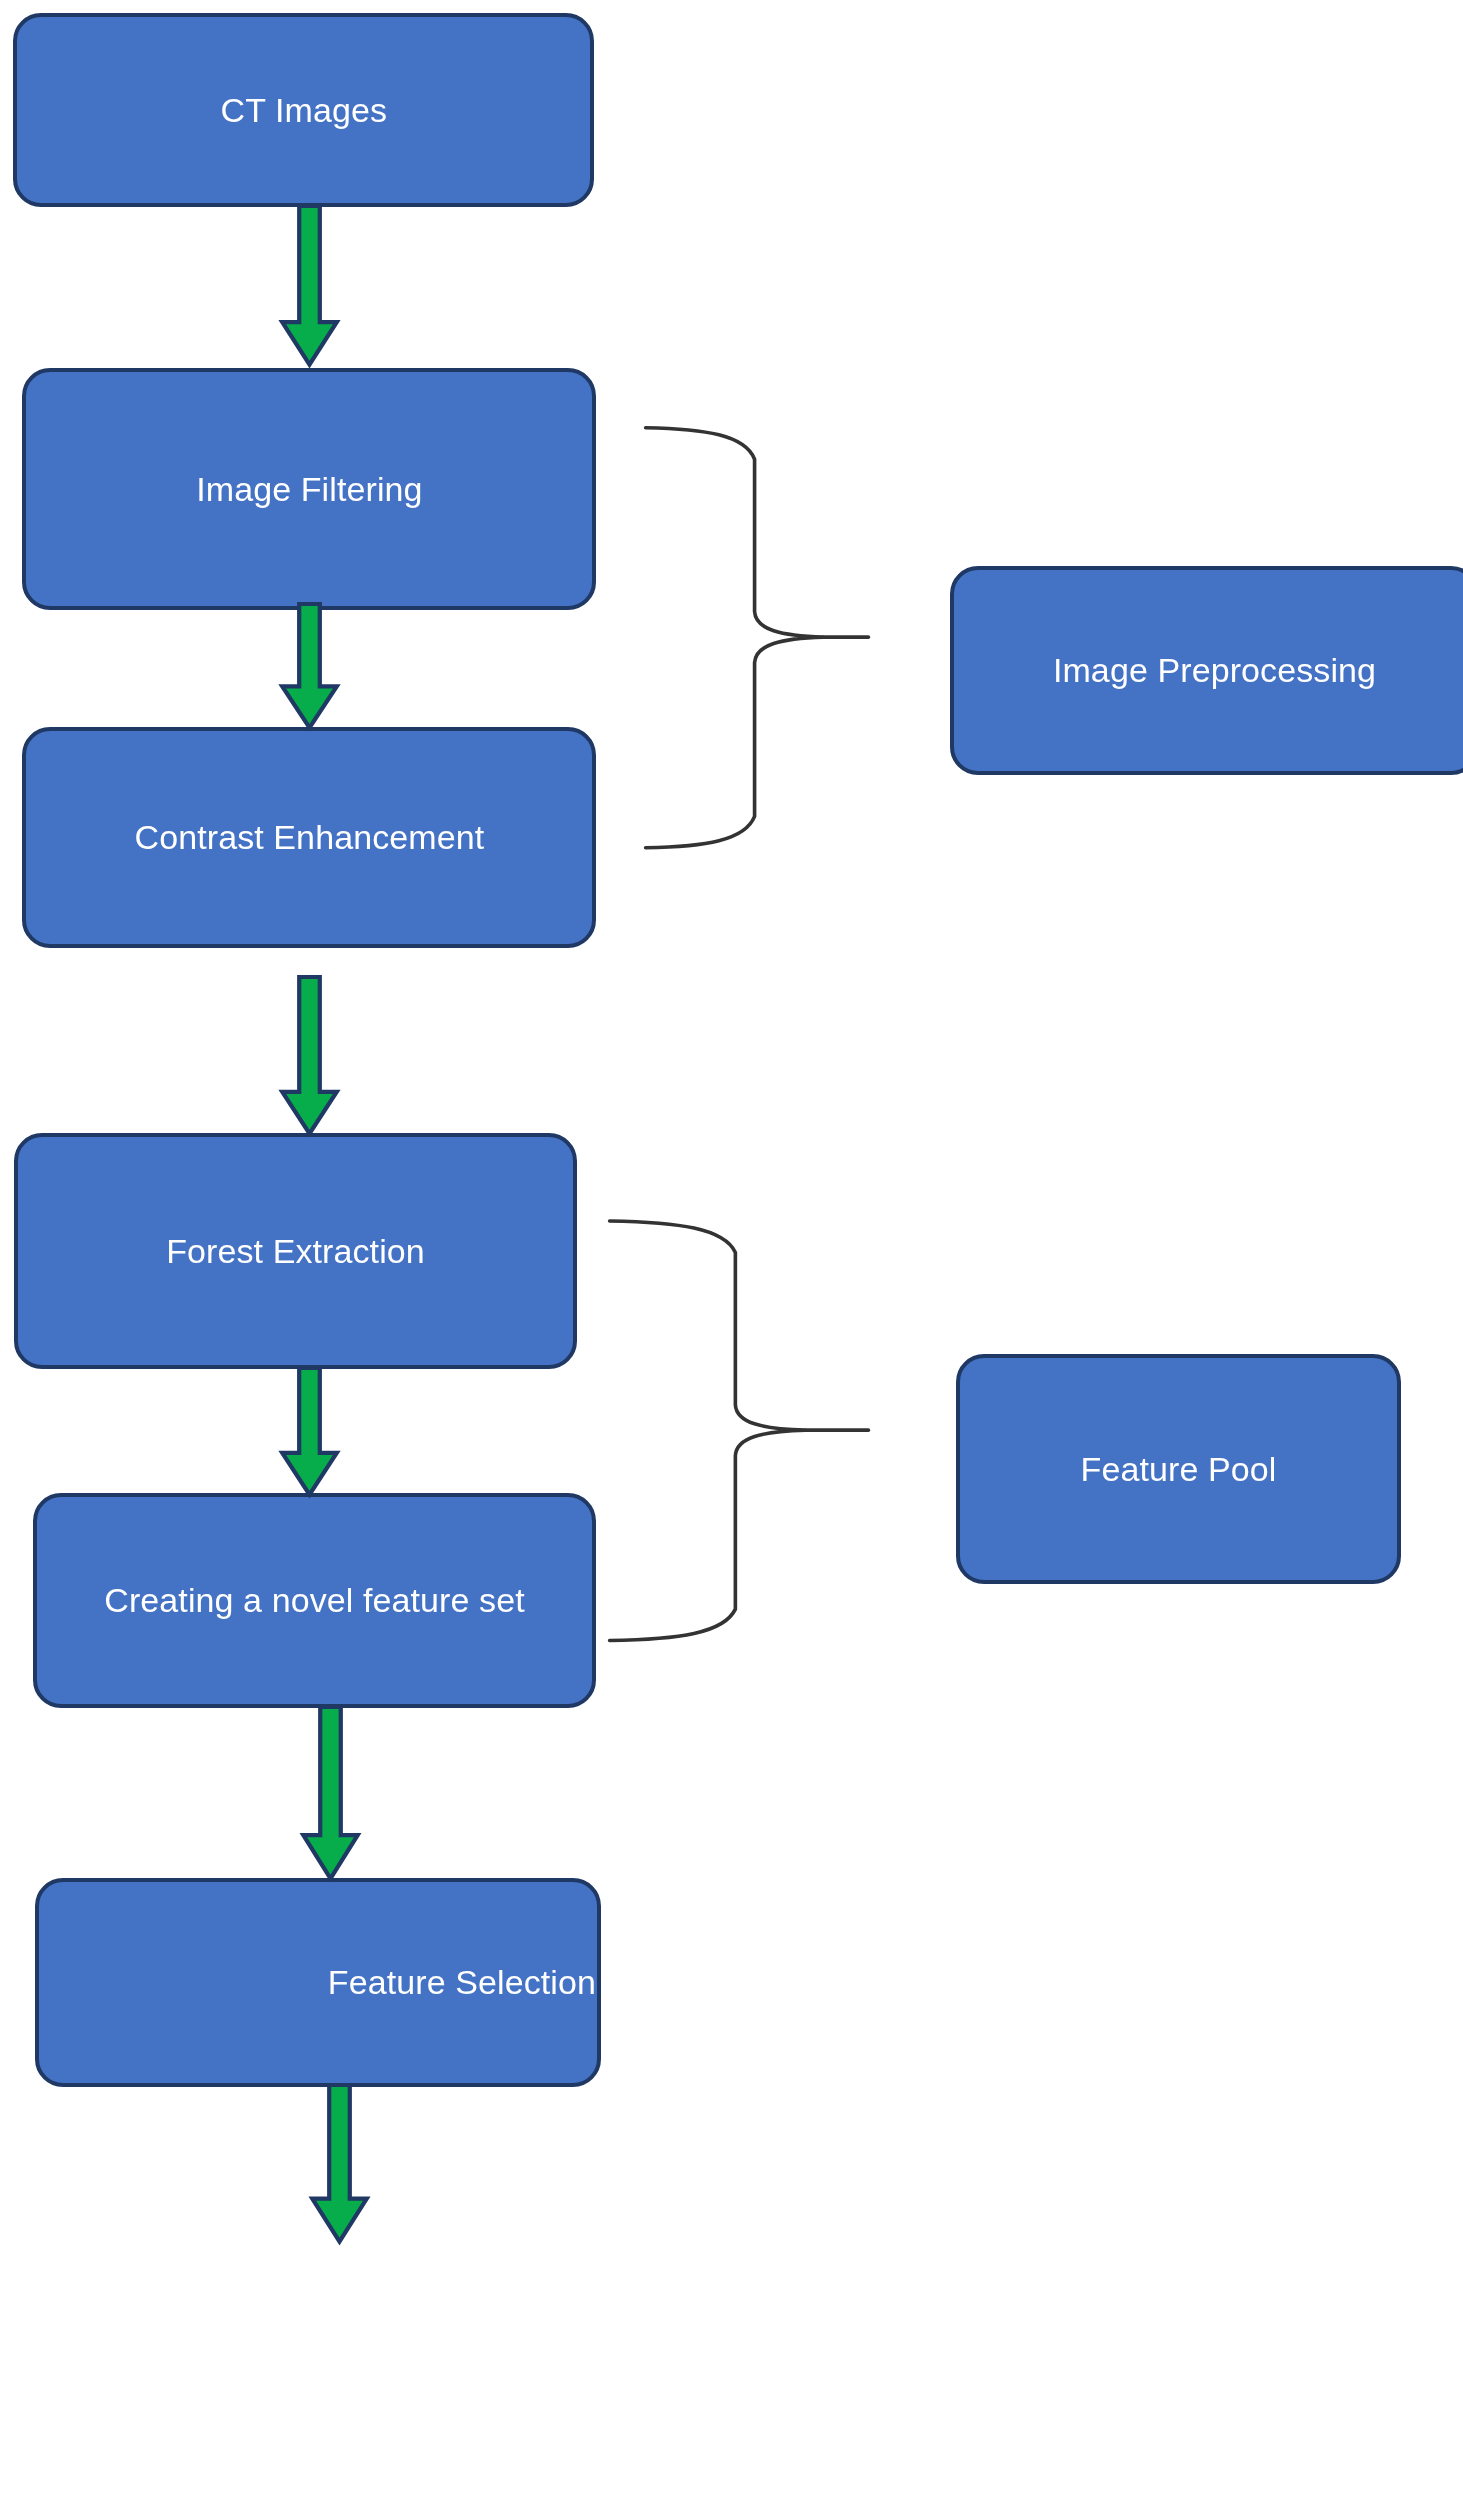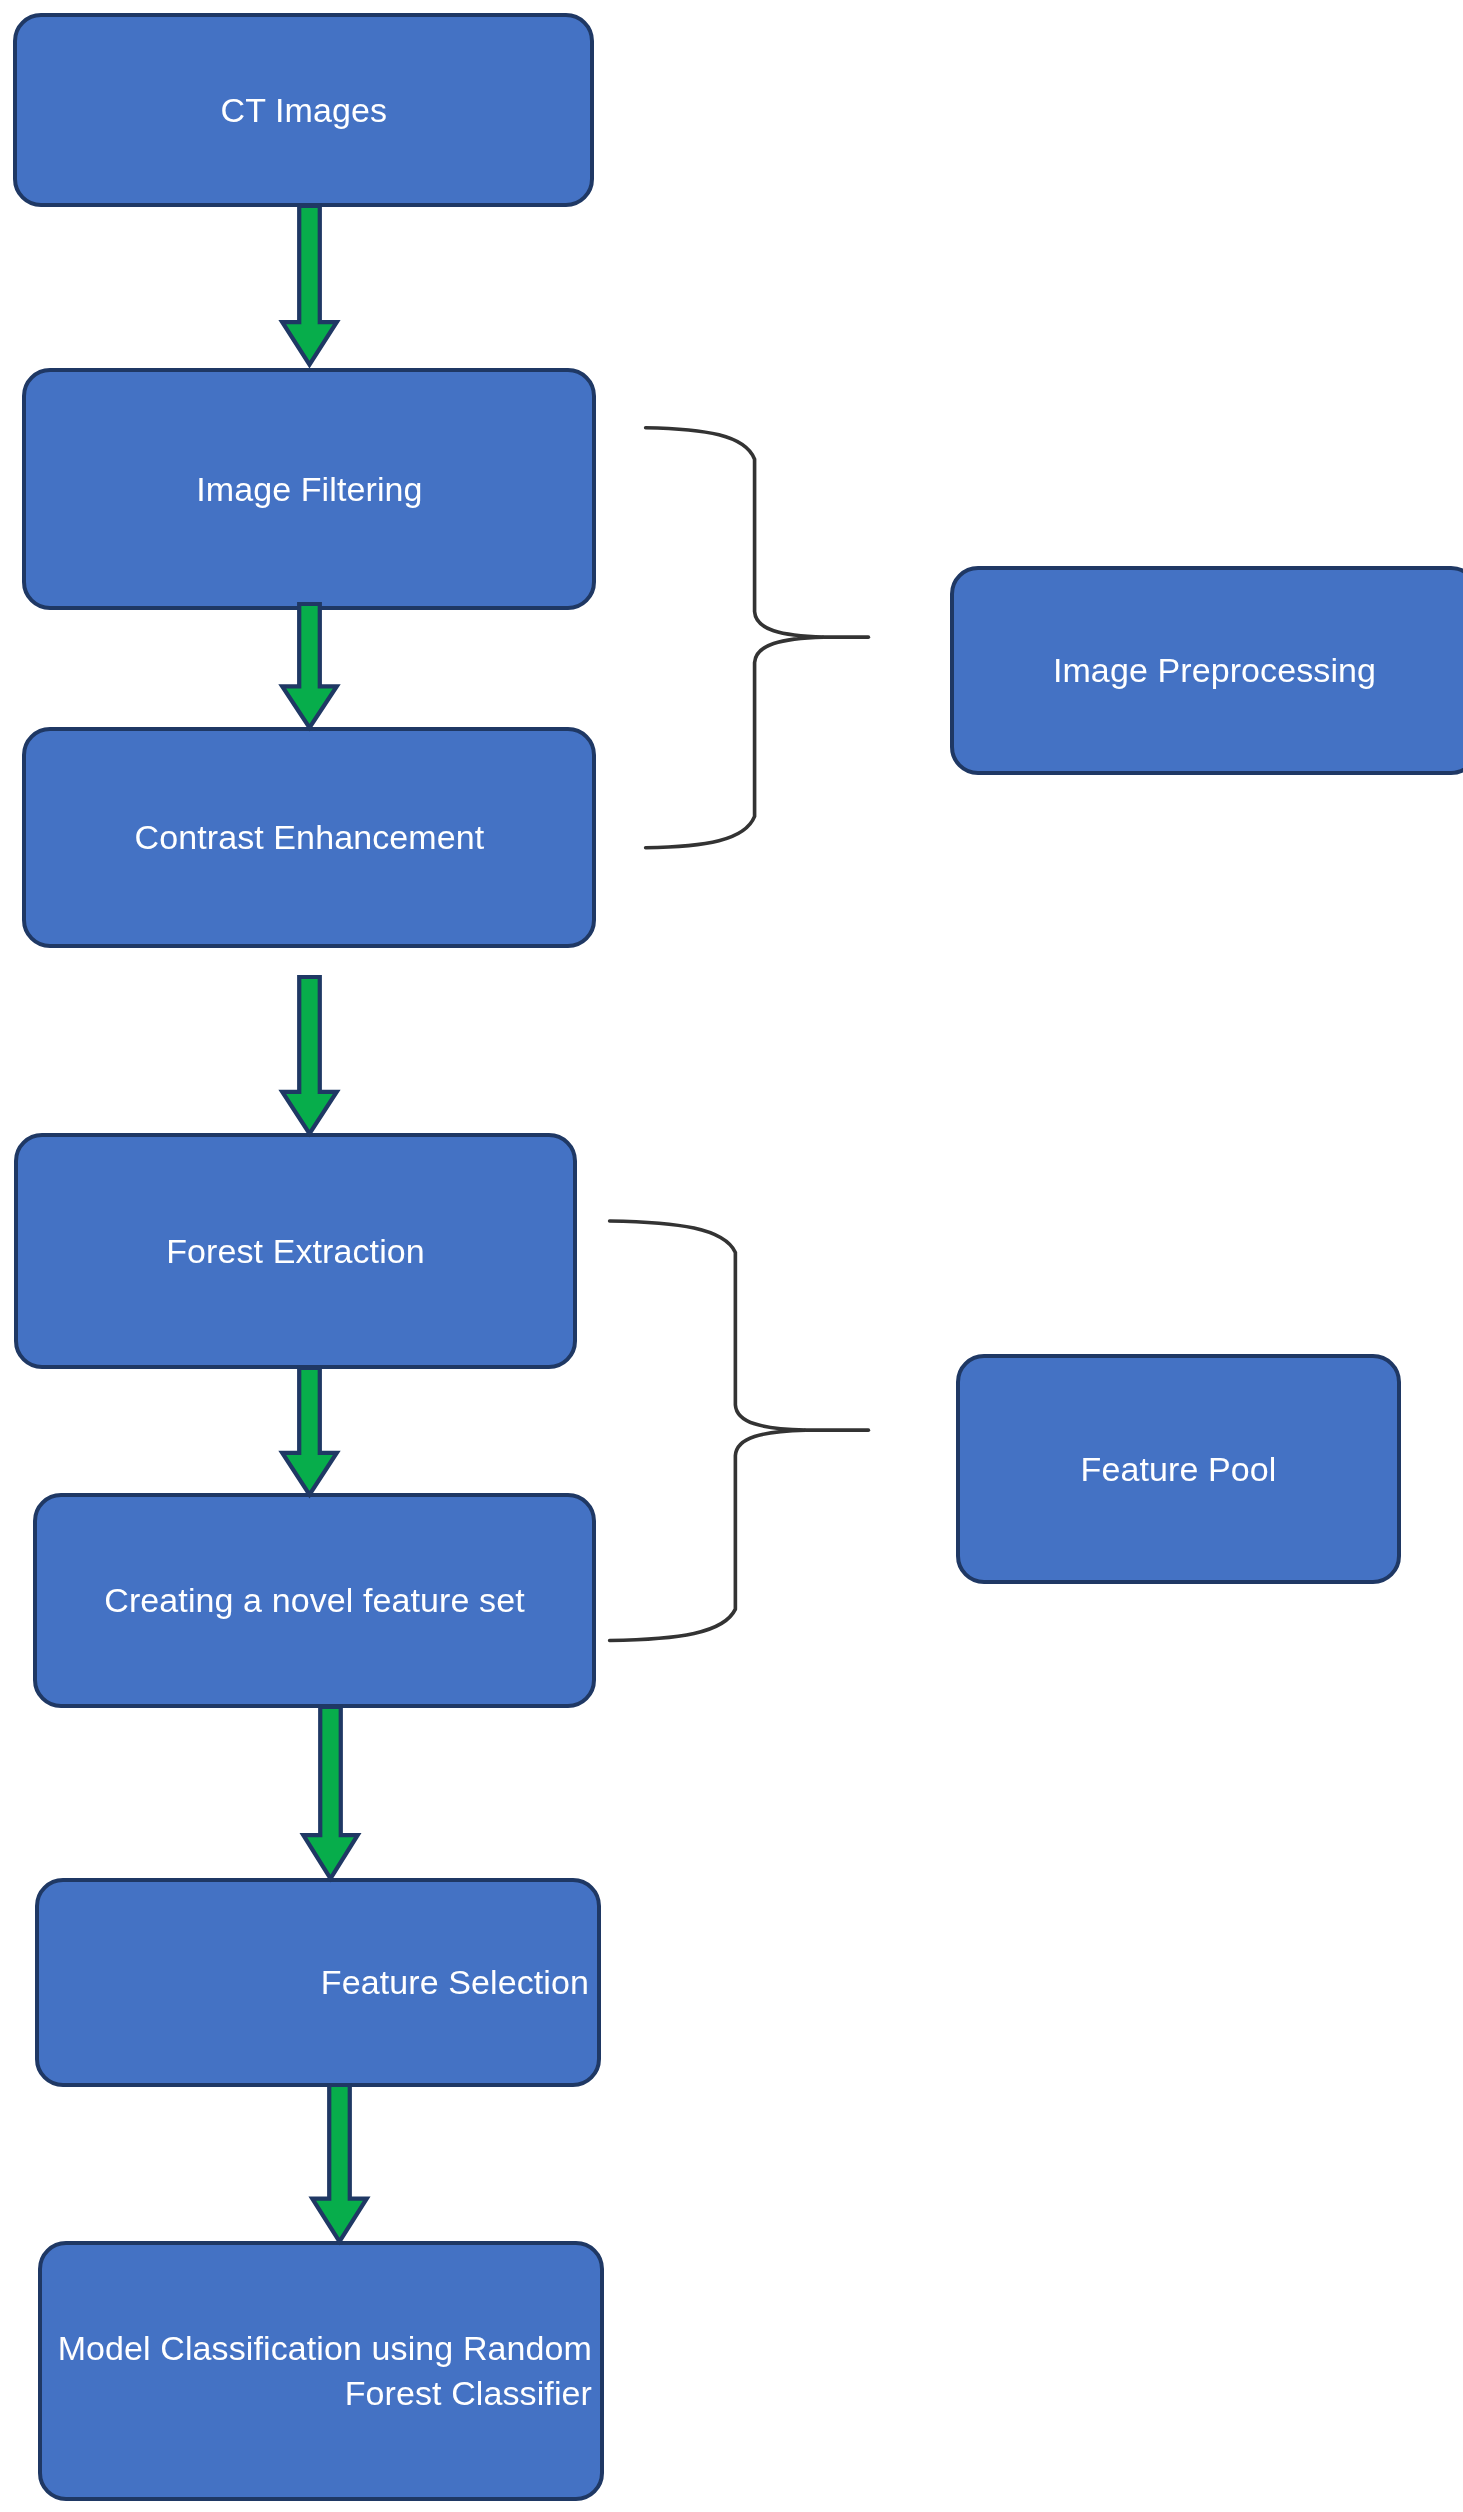--- a/index.html
+++ b/index.html
@@ -23,21 +23,21 @@
     border-radius: 28px;
     color: #FFFFFF;
     display: flex;
     align-items: center;
     justify-content: center;
     text-align: center;
     font-size: 34px;
     line-height: 1.32;
     font-weight: 400;
     letter-spacing: 0.1px;
-    padding: 0 8px;
+    padding: 0 1px;
     white-space: pre-line;
   }
   .node.tall-text { align-items: center; text-align: right; }
   .arrow-svg, .brace-svg {
     position: absolute;
     overflow: visible;
     pointer-events: none;
   }
 </style>
 </head>
@@ -62,23 +62,20 @@
   </div>
 
   <div class="node tall-text" style="left:33px; top:1493px; width:563px; height:215px;">
     <span>Creating a novel feature set</span>
   </div>
 
   <div class="node" style="left:35px; top:1878px; width:566px; height:209px;justify-content:flex-end;">
     <span>Feature Selection</span>
   </div>
 
-  <div class="node tall-text" style="left:38px; top:2241px; width:566px; height:260px;">
-    <span>Model Classification using Random Forest Classifier</span>
-  </div>
 
   <div class="node" style="left:950px; top:566px; width:529px; height:209px;">
     <span>Image Preprocessing</span>
   </div>
 
   <div class="node" style="left:956px; top:1354px; width:445px; height:230px;align-items:center;">
     <span>Feature Pool</span>
   </div>
 
   <svg class="arrow-svg" style="left:276px; top:206px;" width="67" height="161" viewBox="0 0 110 266">

